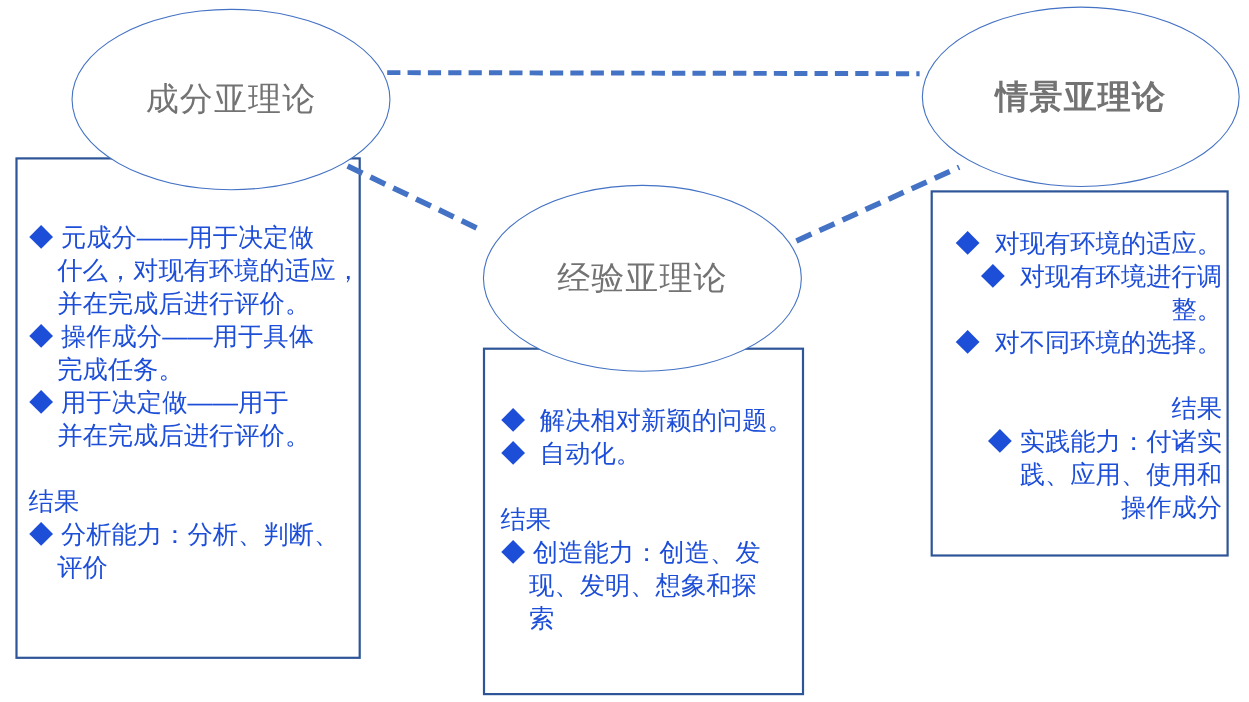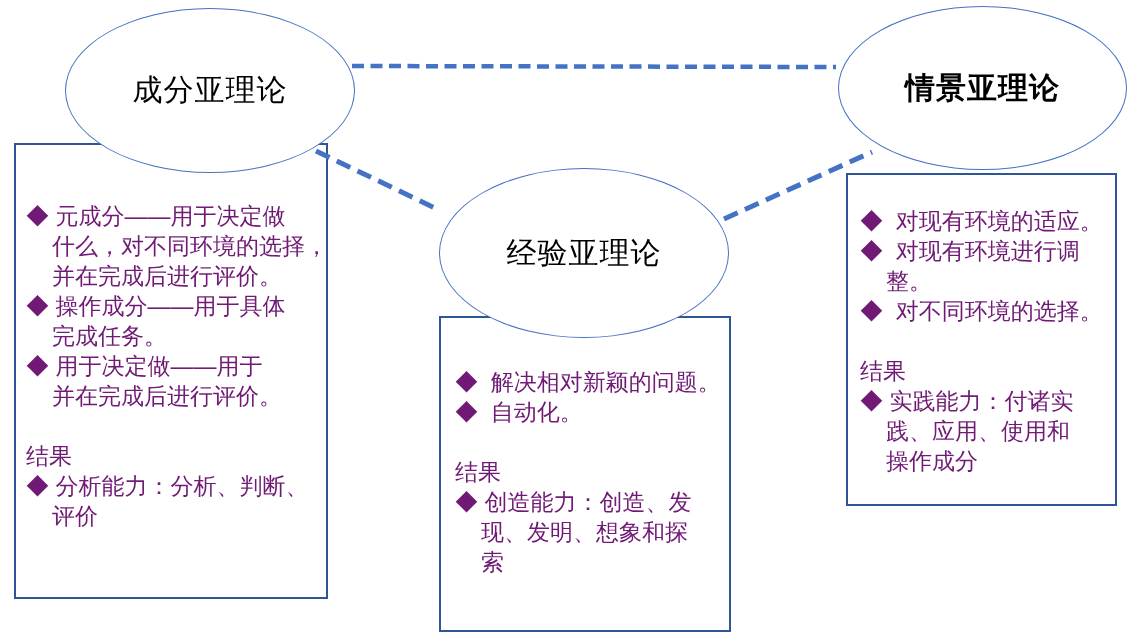--- a/index.html
+++ b/index.html
@@ -24,55 +24,55 @@
     border:1.5px solid #4472C4;
     border-radius:50%;
     background:#ffffff;
     z-index:2;
     display:flex;
     align-items:center;
     justify-content:center;
   }
   .ellipse-title {
     font-size:30px;
-    color:#000000;
+    color:#737373;
     letter-spacing:1px;
     white-space:pre;
   }
   .connectors {
     position:absolute;
     left:0; top:0;
     width:1135px; height:638px;
     z-index:3;
     pointer-events:none;
   }
   .line {
     font-size:23px;
     line-height:30px;
     min-height:30px;
     white-space:pre;
-    color:#701a75;
+    color:#1d4ed8;
   }
   .cont { padding-left:26px; }
   
   .box-left   { left:14px;  top:143px; width:314px; height:456px; padding:56px 4px 0 10px; }
   .box-center { left:439px; top:316px; width:292px; height:316px; padding:49px 4px 0 14px; }
-  .box-right  { left:846px; top:173px; width:271px; height:333px; padding:31px 4px 0 12px; }
+  .box-right  { left:846px; top:173px; width:271px; height:333px; padding:31px 4px 0 12px;text-align:right; }
   .ellipse-left   { left:65px;  top:8px;   width:290px; height:165px; }
   .ellipse-center { left:439px; top:168px; width:290px; height:170px; }
   .ellipse-right  { left:838px; top:6px;   width:289px; height:164px;font-weight:bold; }
 </style>
 </head>
 <body>
 
 <div class="canvas">
 
   <div class="tbox box-left">
     <div class="line">◆ 元成分——用于决定做</div>
-    <div class="line cont">什么，对不同环境的选择，</div>
+    <div class="line cont">什么，对现有环境的适应，</div>
     <div class="line cont">并在完成后进行评价。</div>
     <div class="line">◆ 操作成分——用于具体</div>
     <div class="line cont">完成任务。</div>
     <div class="line">◆ 用于决定做——用于</div>
     <div class="line cont">并在完成后进行评价。</div>
     <div class="line"></div>
     <div class="line">结果</div>
     <div class="line">◆ 分析能力：分析、判断、</div>
     <div class="line cont">评价</div>
   </div>

